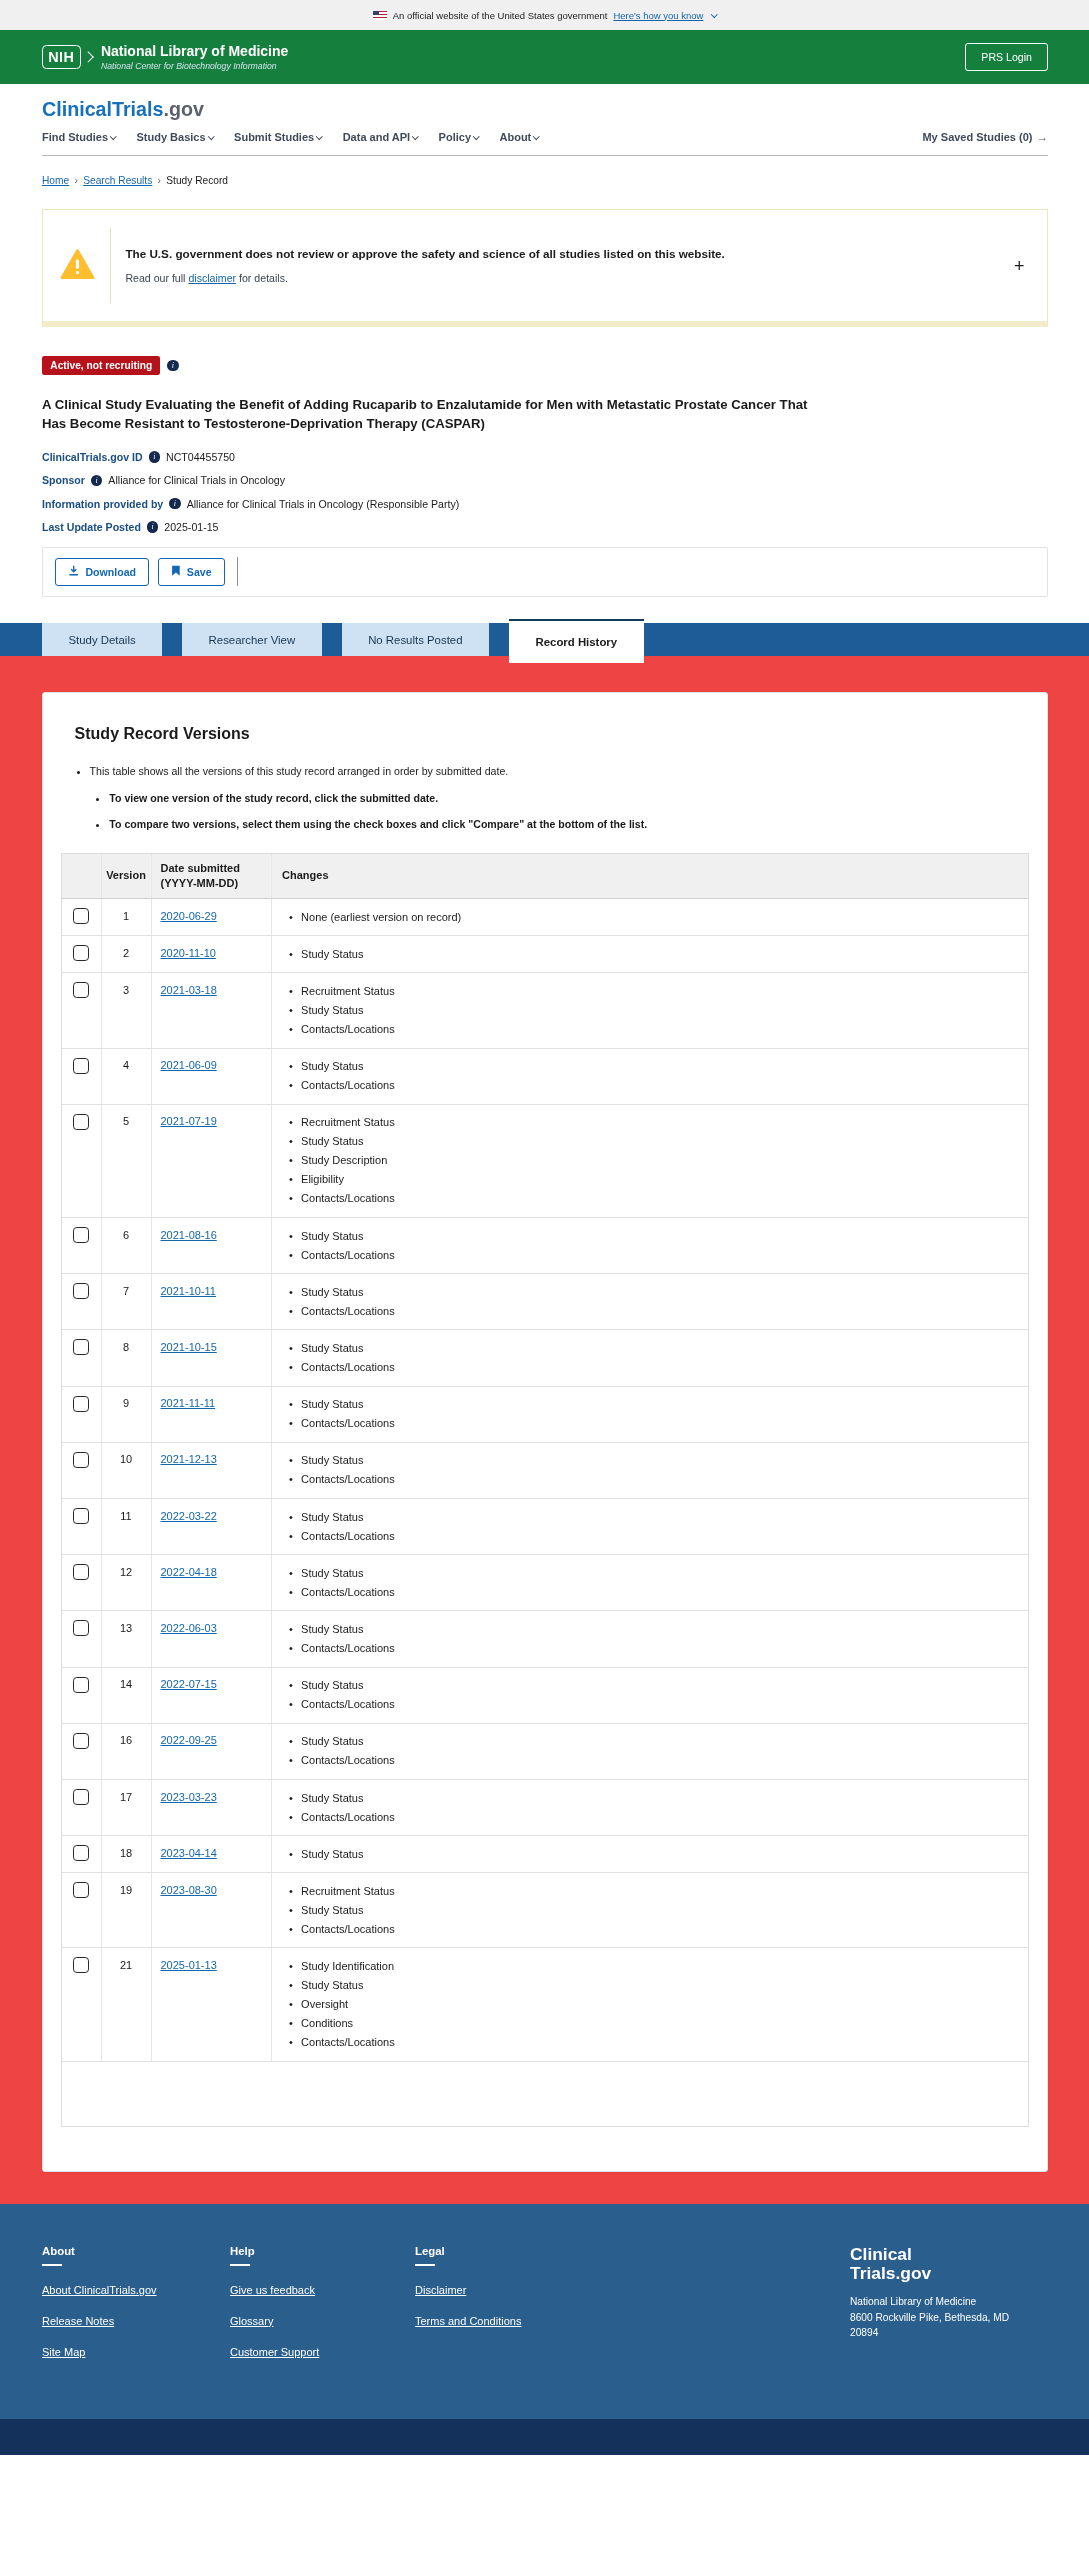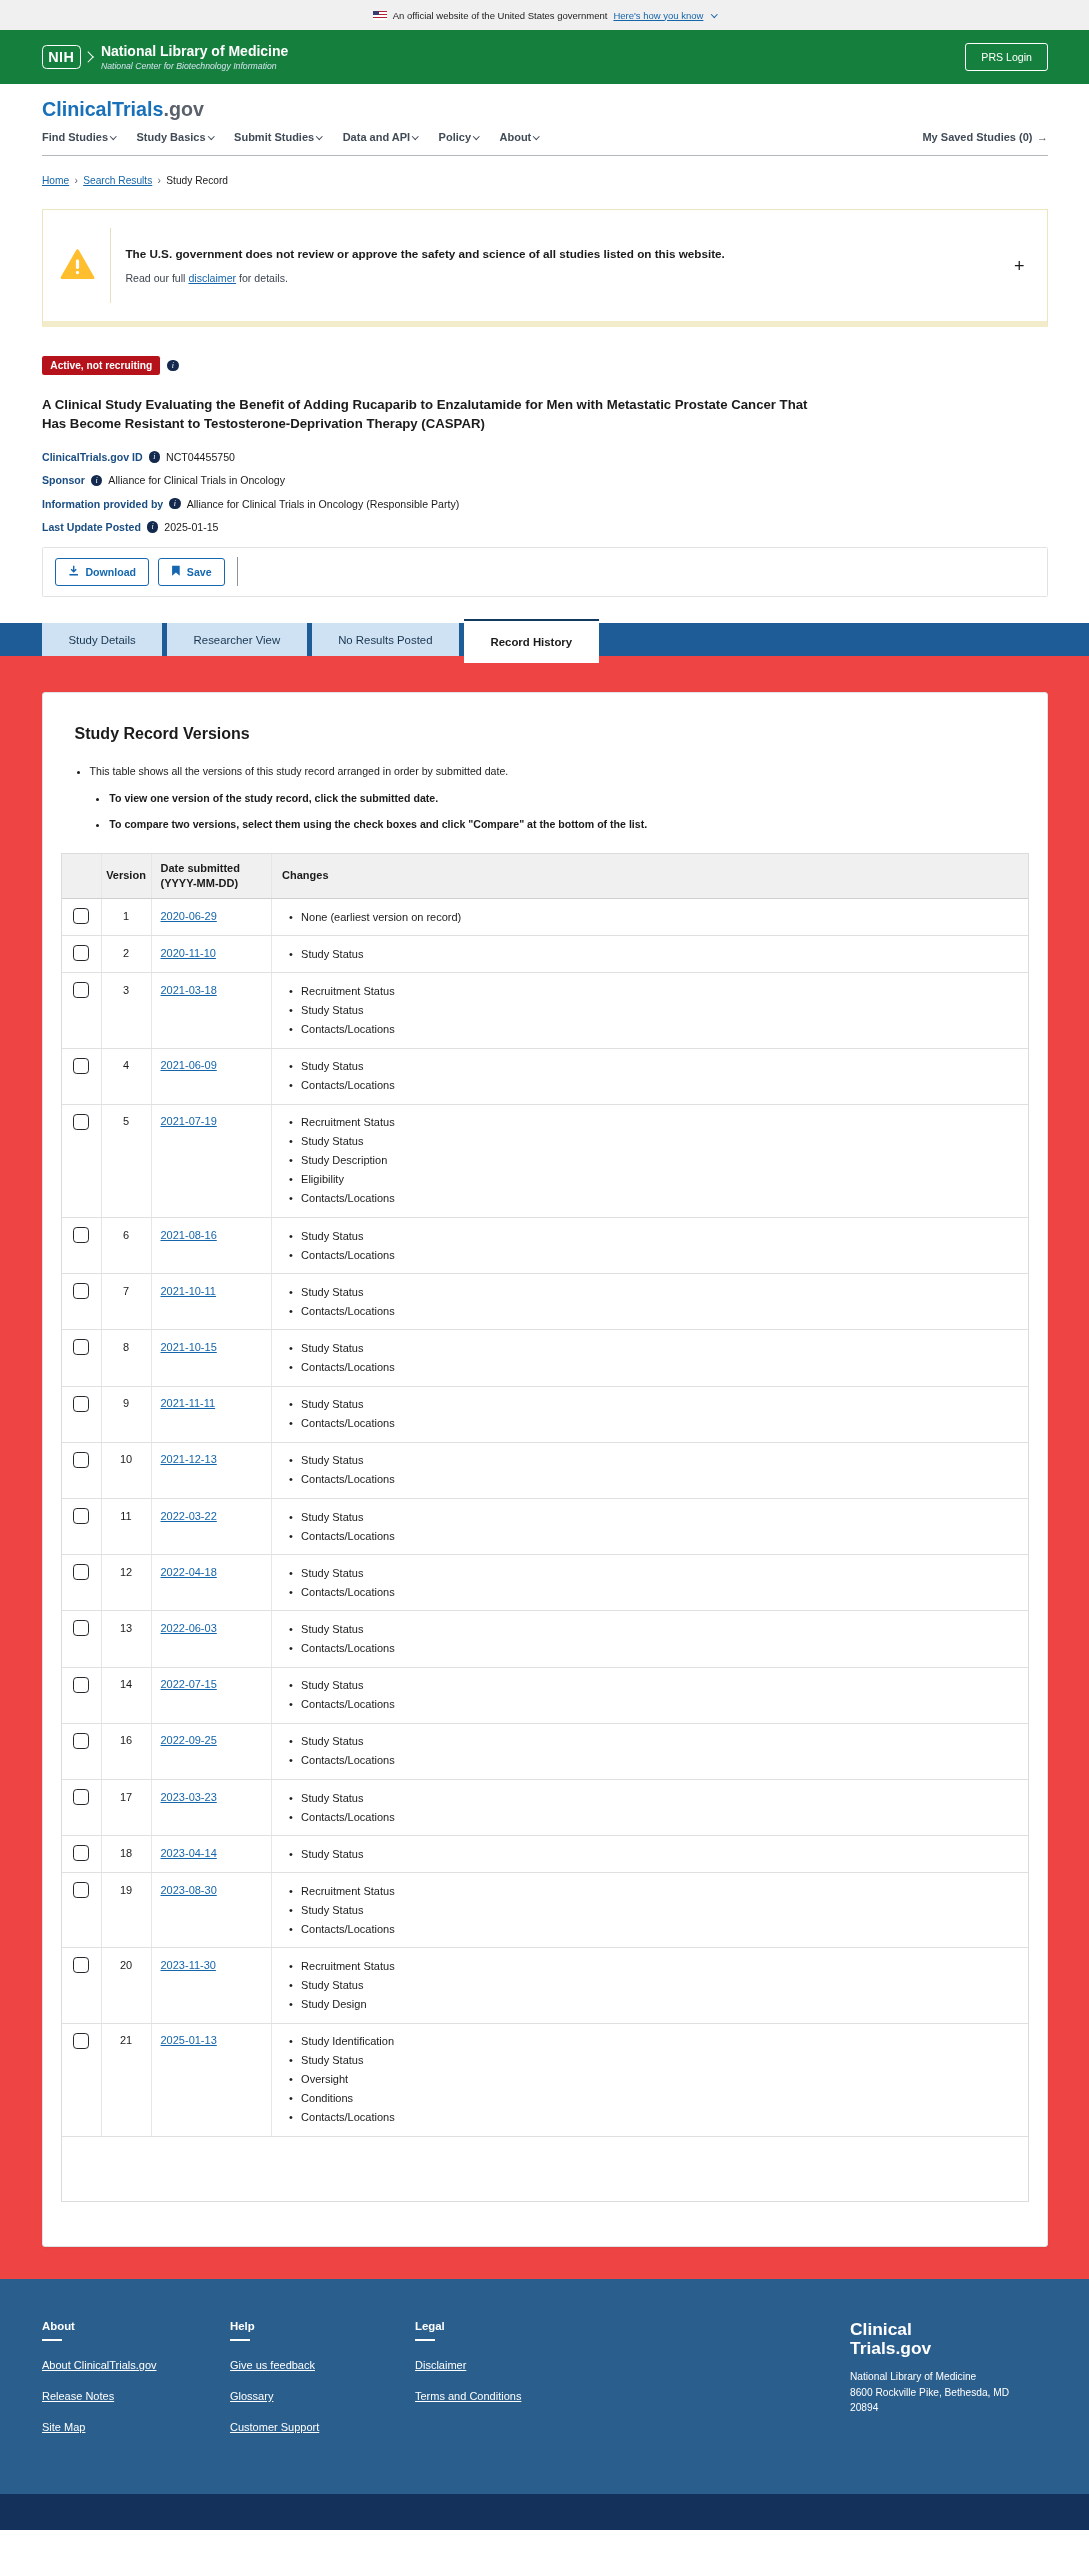--- a/index.html
+++ b/index.html
@@ -63,21 +63,21 @@
   .meta-label { color:#1a4d82; font-weight:bold; }
 
   
   .toolbar { margin-top:13.6px; border:0.8px solid #e2e2e2; border-radius:1.5px; padding:9.8px 12px; display:flex; align-items:center; gap:9px; }
   .tbtn { display:inline-flex; align-items:center; gap:6px; border:1.5px solid #1467b0; color:#1467b0; background:#fff; font-size:10.6px; font-weight:bold;
           padding:6px 12px; border-radius:3px; font-family:inherit; cursor:pointer; }
   .toolbar-divider { width:0.8px; height:29px; background:#8f9398; margin-left:3px; }
 
   
   .tab-bar { margin-top:26px; background:#1e5c97; height:33px; }
-  .tabs { display:flex; gap:5px; height:33px; }
+  .tabs { display:flex; gap:20px; height:33px; }
   .tab { background:#cfe2f3; color:#17354f; font-size:11.4px; font-weight:500; display:flex; align-items:center; padding:0 26.5px; text-decoration:none; }
   .tab.active { background:#fff; color:#1b1b1b; font-weight:bold; border-top:2.3px solid #123a5f; margin-top:-3.8px; margin-bottom:-6.8px; position:relative; z-index:2; }
 
   
   .tab-content { background:#ef4444; padding:36px 0 32px; }
   .card { background:#fff; border:0.8px solid #dfe4e9; border-radius:3px; box-shadow:0 0.8px 2.3px rgba(0,0,0,.06); padding:32px 18px 44px; }
   .card h2 { margin:0 0 0 13.6px; font-size:16px; font-weight:bold; color:#1b1b1b; }
   ul.notes { margin:21px 0 0 13.6px; padding-left:15px; font-size:10.6px; line-height:1.5; }
   ul.notes > li { margin-bottom:10.6px; }
   ul.notes ul { margin-top:10.6px; padding-left:19.7px; list-style:disc;font-weight:bold; }
@@ -482,32 +482,20 @@
                   <td class="c-cell">
                     <ul>
                       <li>Recruitment Status</li>
                       <li>Study Status</li>
                       <li>Contacts/Locations</li>
                     </ul>
                   </td>
                 </tr>
                 <tr>
                   <td class="cb-cell"><span class="checkbox"></span></td>
-                  <td class="v-cell">20</td>
-                  <td class="d-cell"><a class="date-link">2023-11-30</a></td>
-                  <td class="c-cell">
-                    <ul>
-                      <li>Recruitment Status</li>
-                      <li>Study Status</li>
-                      <li>Study Design</li>
-                    </ul>
-                  </td>
-                </tr>
-                <tr>
-                  <td class="cb-cell"><span class="checkbox"></span></td>
                   <td class="v-cell">21</td>
                   <td class="d-cell"><a class="date-link">2025-01-13</a></td>
                   <td class="c-cell">
                     <ul>
                       <li>Study Identification</li>
                       <li>Study Status</li>
                       <li>Oversight</li>
                       <li>Conditions</li>
                       <li>Contacts/Locations</li>
                     </ul>

